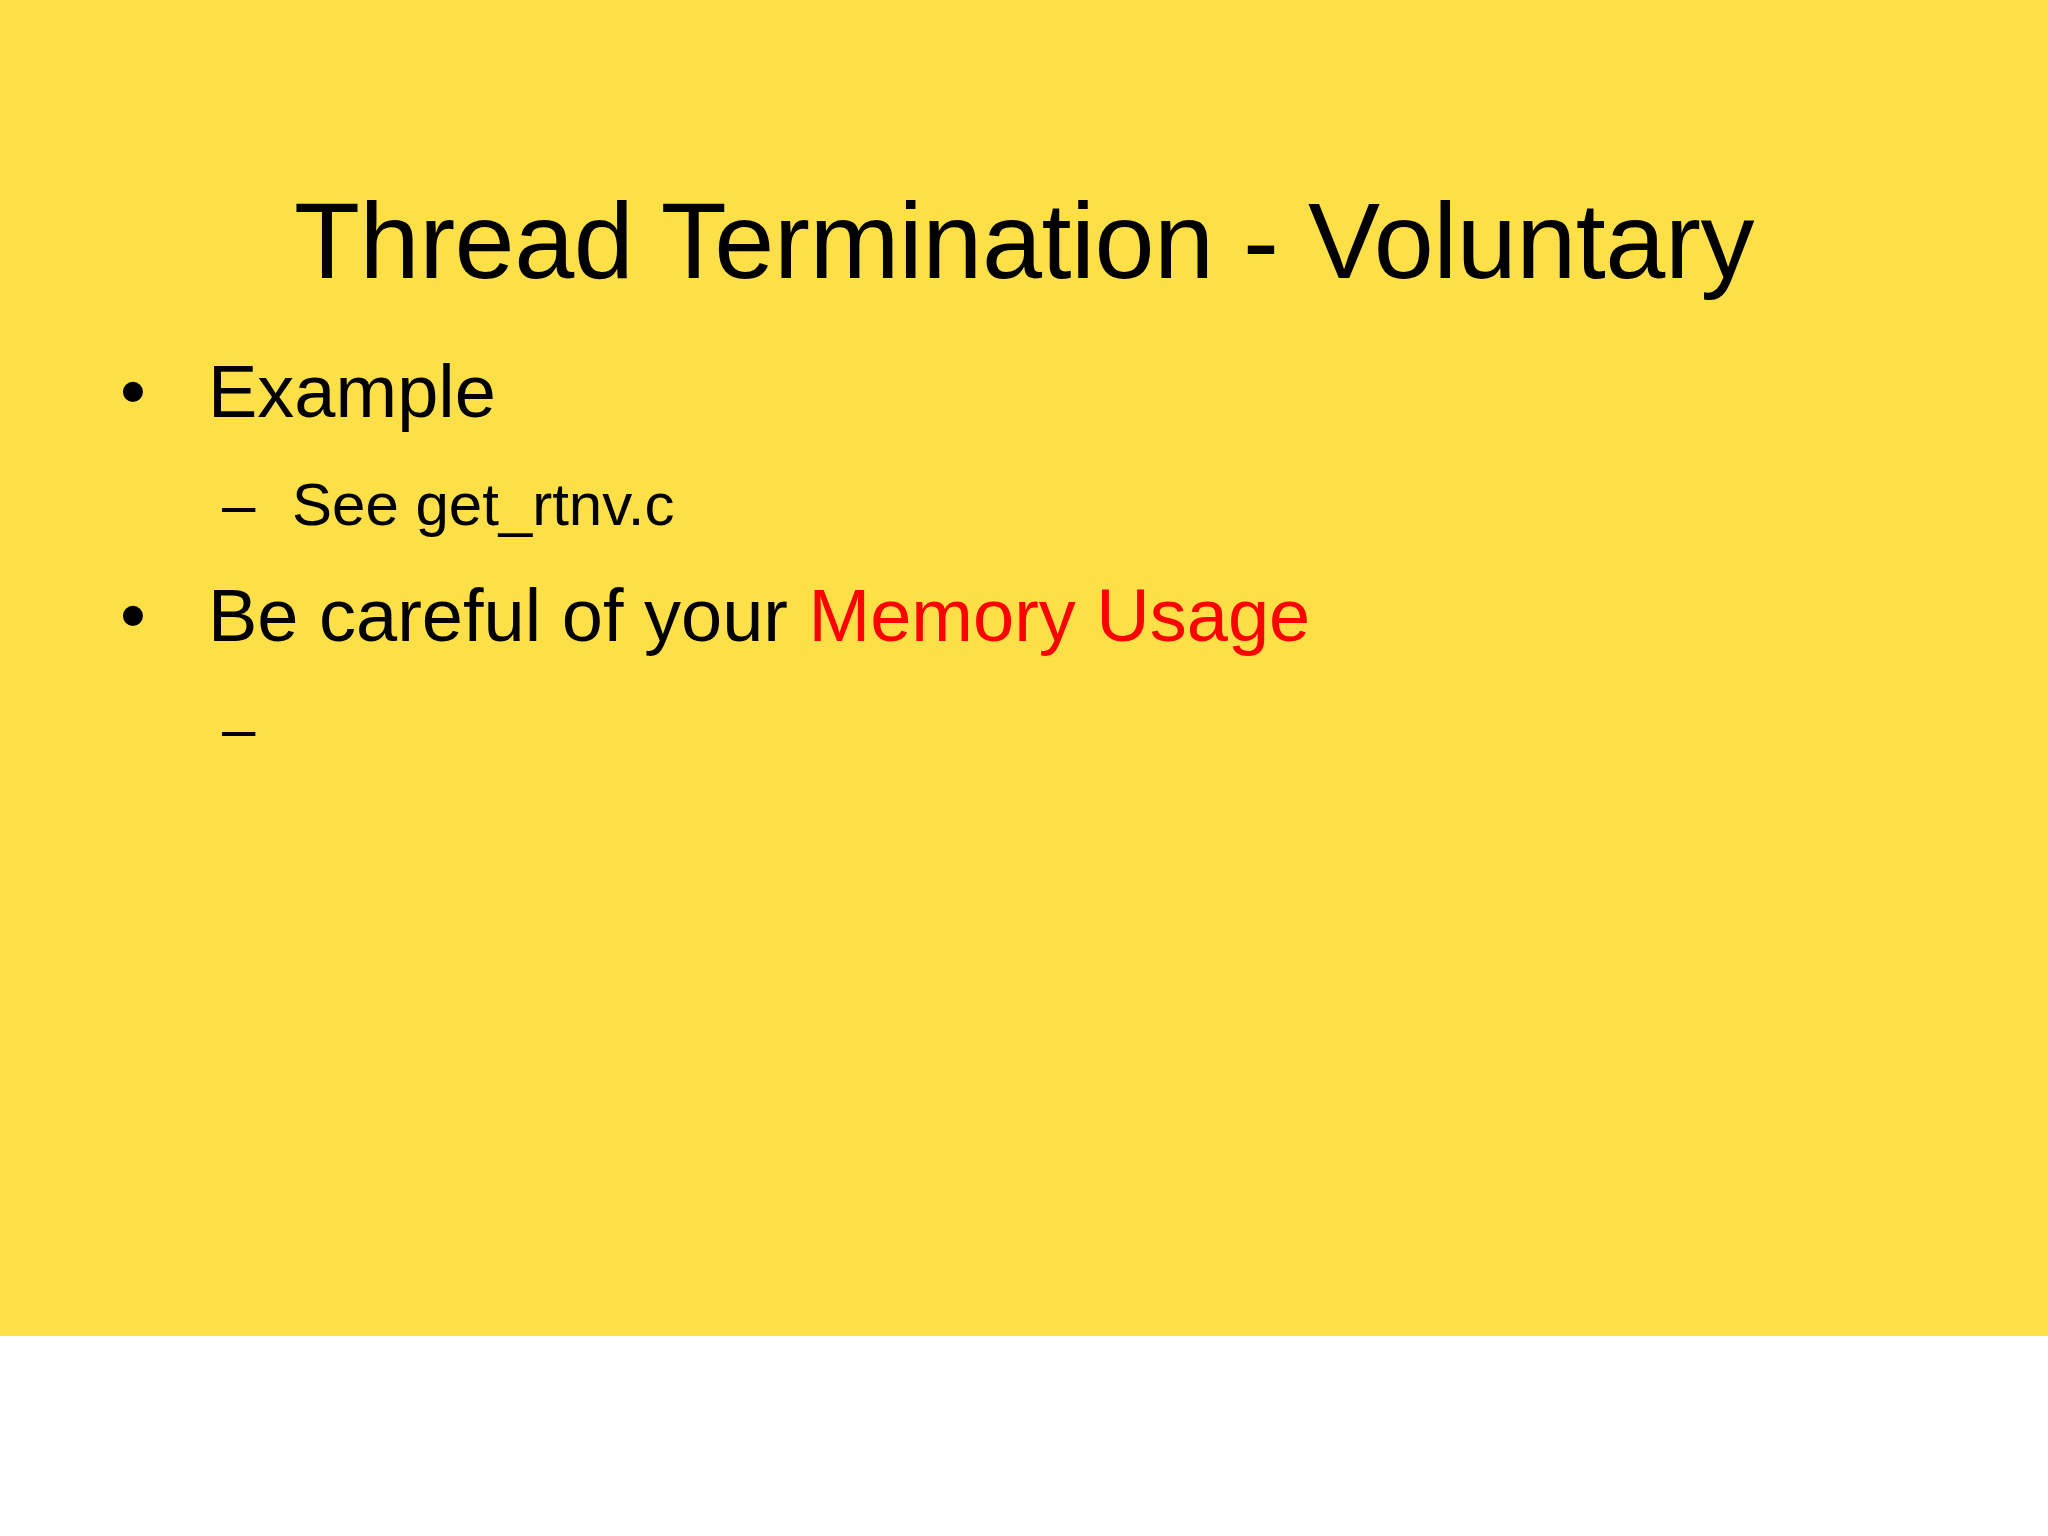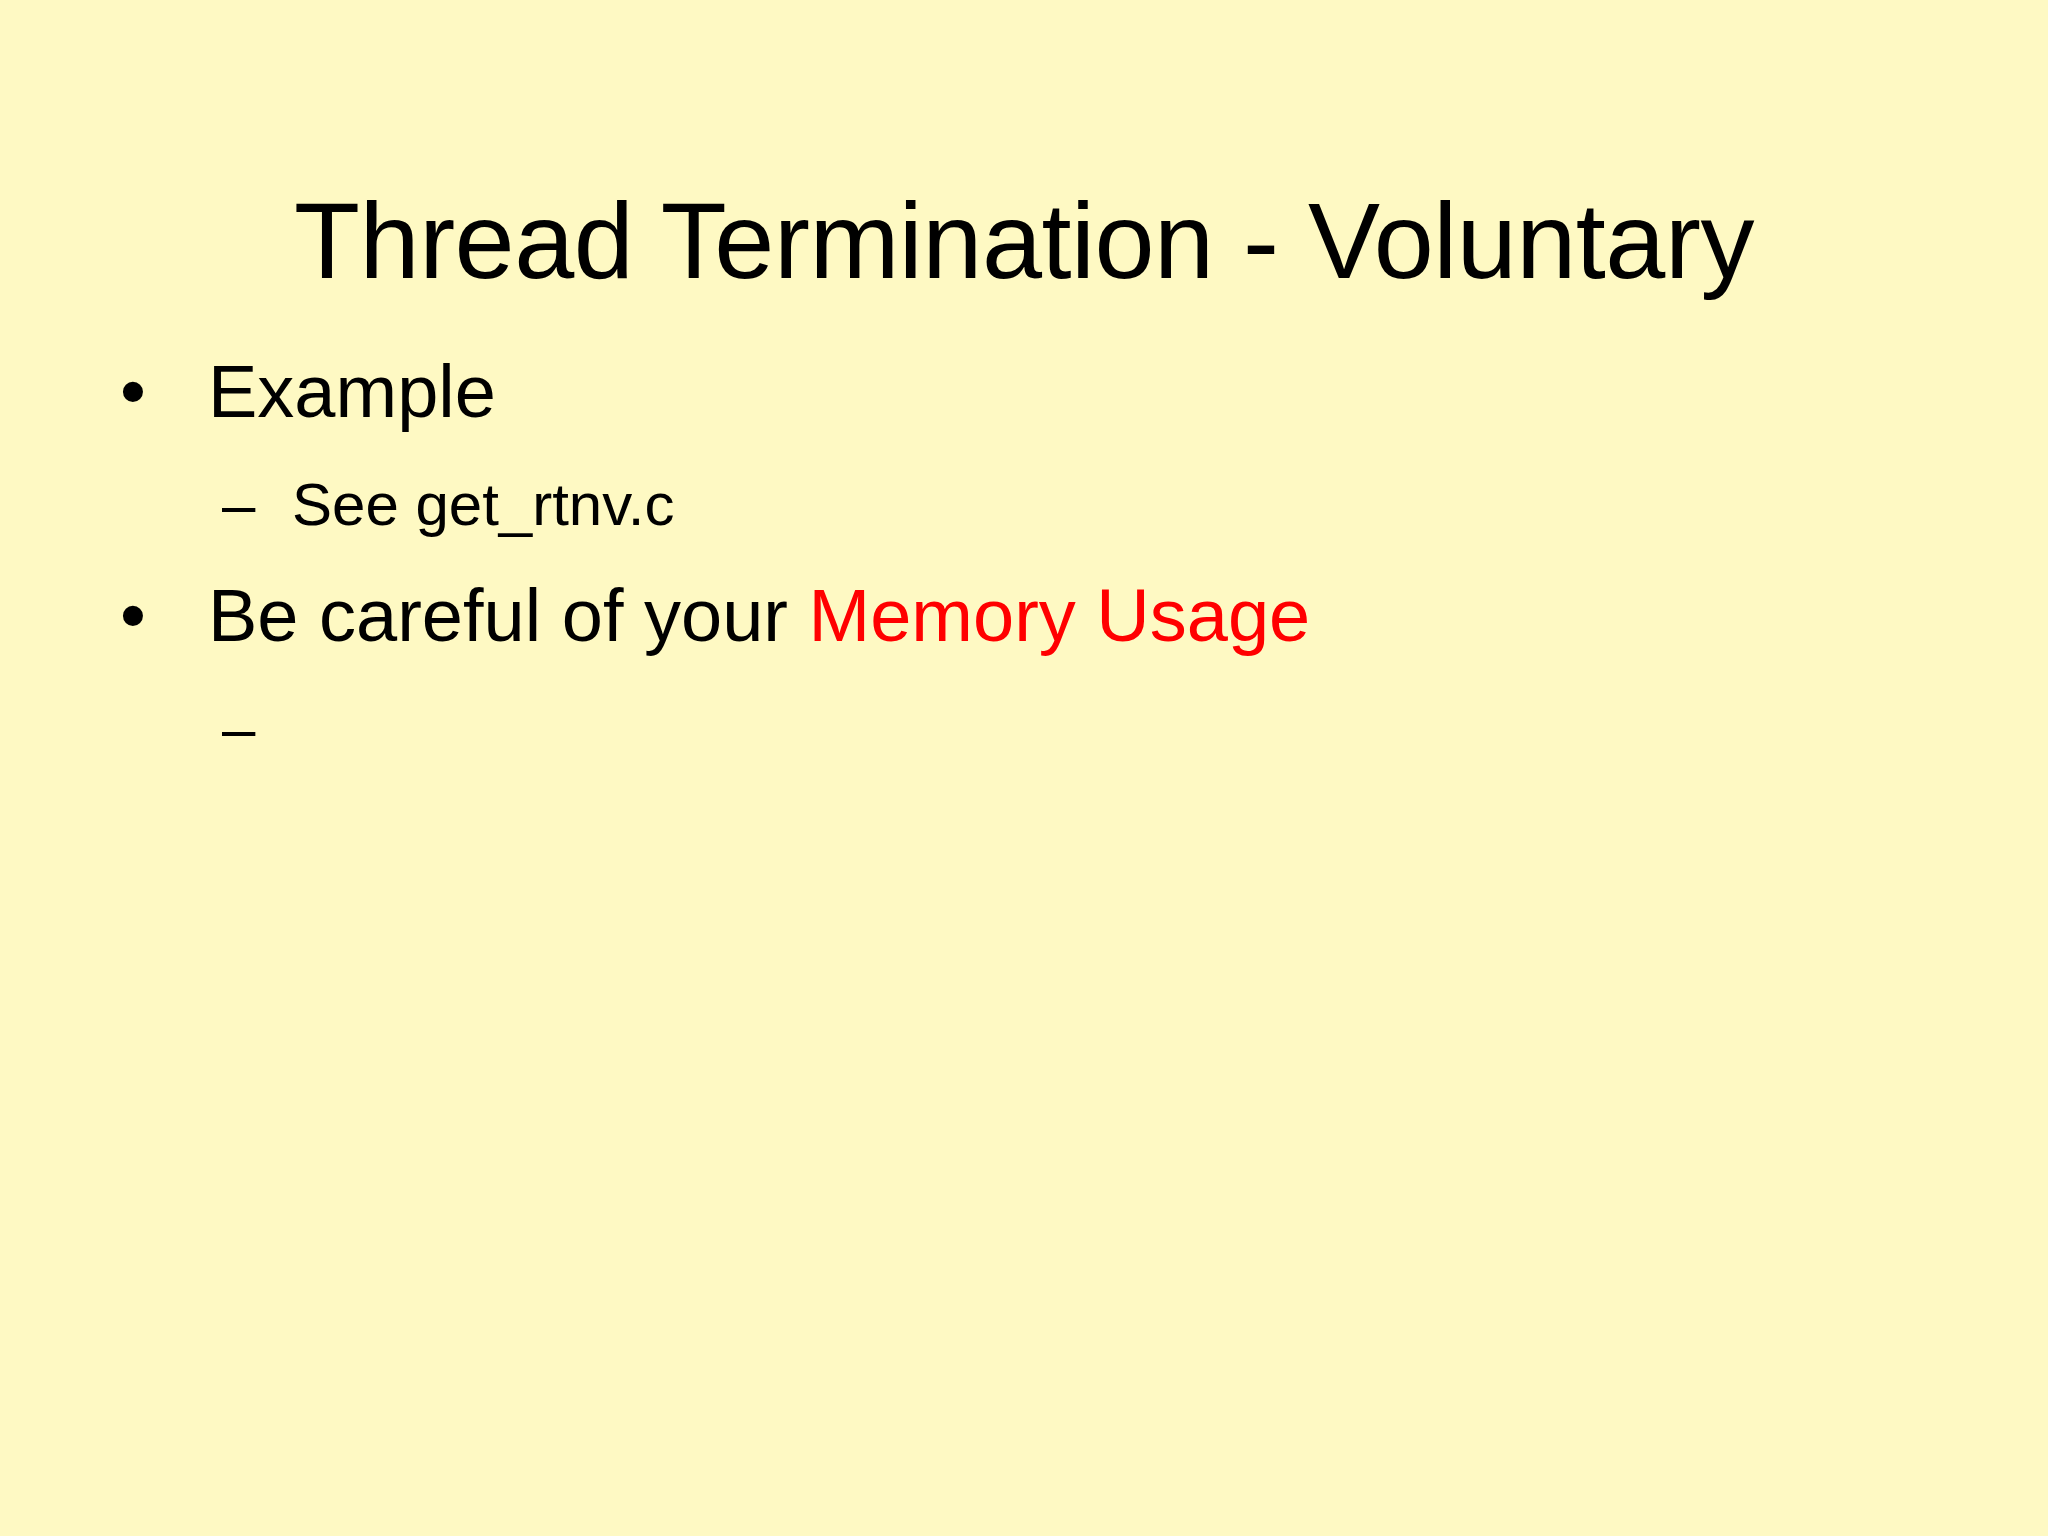--- a/index.html
+++ b/index.html
@@ -7,22 +7,22 @@
     margin: 0;
     padding: 0;
     background: #ffffff;
   }
   body {
     font-family: "Liberation Sans", sans-serif;
   }
   .slide {
     position: relative;
     width: 2048px;
-    height: 1536px;
-    background: #fef9c3;
+    height: 1336px;
+    background: #fde047;
     overflow: hidden;
     box-sizing: border-box;
   }
 
   
   .slide-title {
     position: absolute;
     left: 0;
     right: 0;
     top: 106px;

